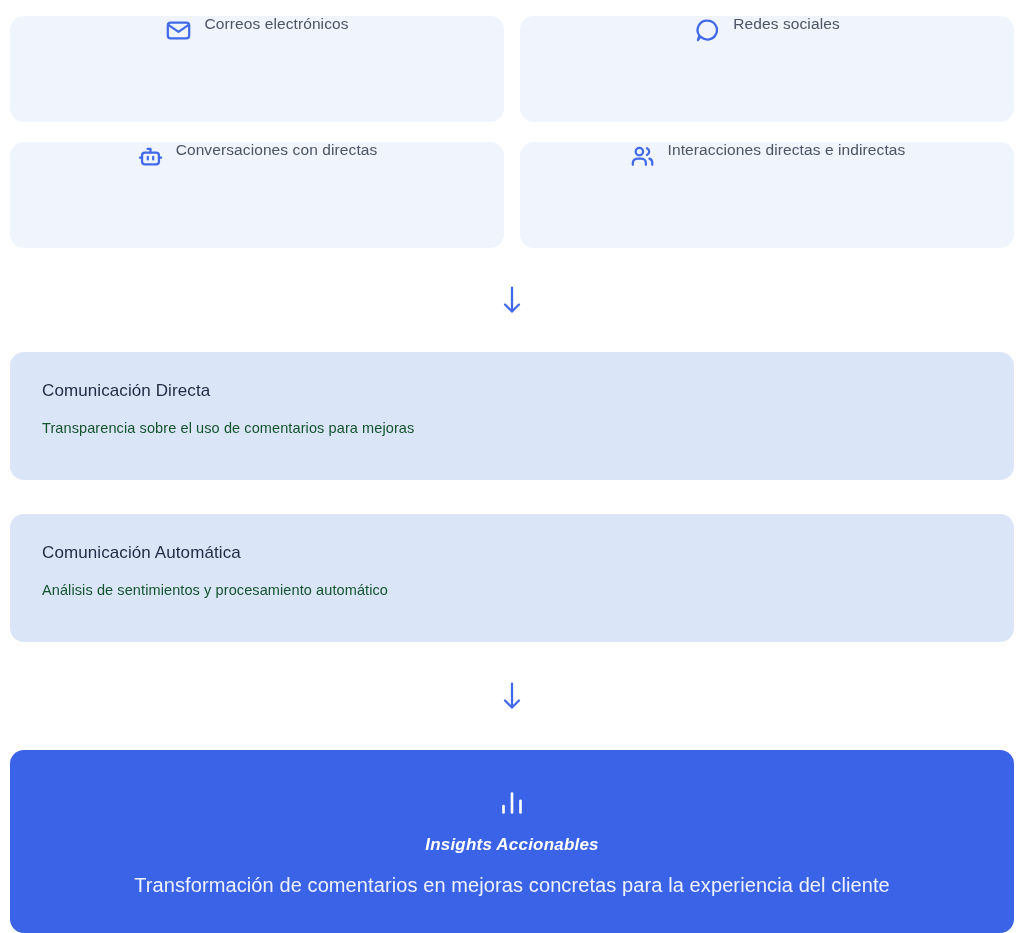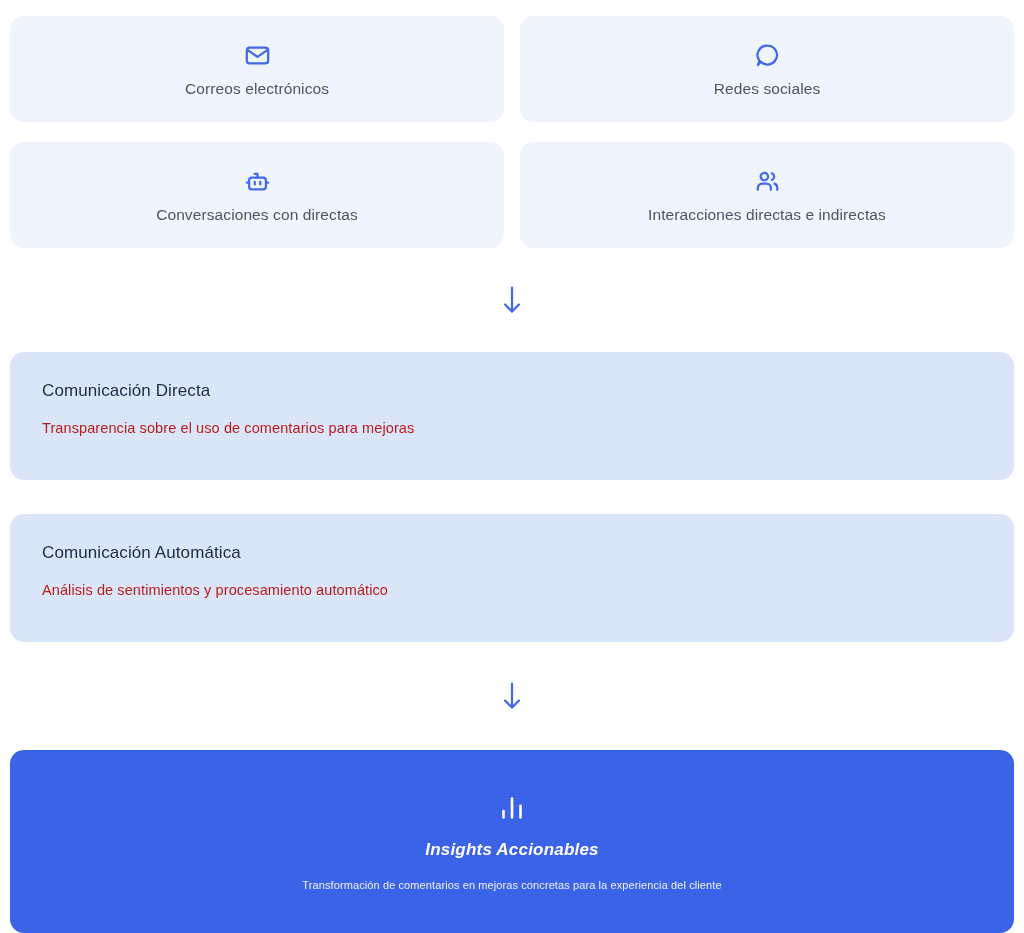--- a/index.html
+++ b/index.html
@@ -26,22 +26,21 @@
     grid-template-columns: 1fr 1fr;
     column-gap: 16px;
     row-gap: 20px;
   }
 
   .source-card {
     background: #eff4fd;
     border-radius: 14px;
     height: 106px;
     display: flex;
-    flex-direction: column;
-    align-items: center;
+    flex-direction: row;
     justify-content: center;
     gap: 12px;
   }
 
   .source-card .icon-wrap {
     display: flex;
     align-items: center;
     justify-content: center;
     height: 28px;
   }
@@ -79,21 +78,21 @@
     font-size: 17px;
     font-weight: normal;
     color: #1f2a44;
     line-height: 1;
     letter-spacing: 0.1px;
   }
 
   .step-desc {
     margin-top: 22px;
     font-size: 14.5px;
-    color: #b91c1c;
+    color: #14532d;
     line-height: 1;
     letter-spacing: 0.1px;
   }
 
   .steps-block { margin-top: 0; }
 
   
   .result-panel {
     background: #3b63e8;
     border-radius: 14px;
@@ -117,21 +116,21 @@
     font-size: 17px;
     font-weight: bold;
     color: #ffffff;
     line-height: 1;
     letter-spacing: 0.2px;
     font-style: italic;
   }
 
   .result-desc {
     margin-top: 22px;
-    font-size: 11px;
+    font-size: 20px;
     color: #eef2fe;
     line-height: 1;
     letter-spacing: 0.1px;
   }
 </style>
 </head>
 <body>
 
 <div class="page">
 

